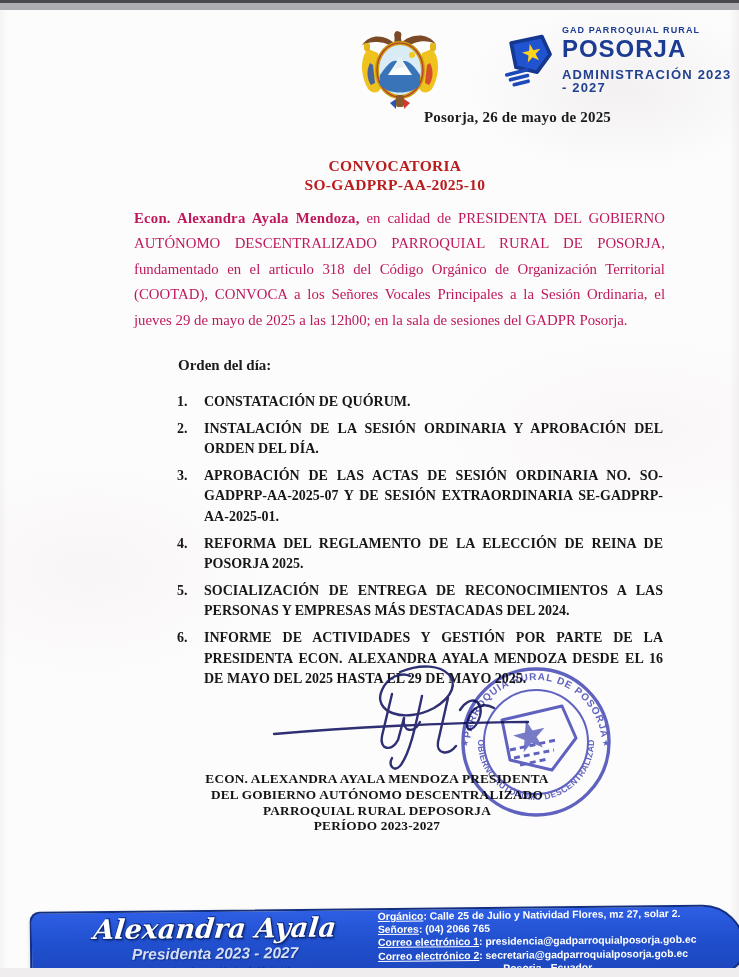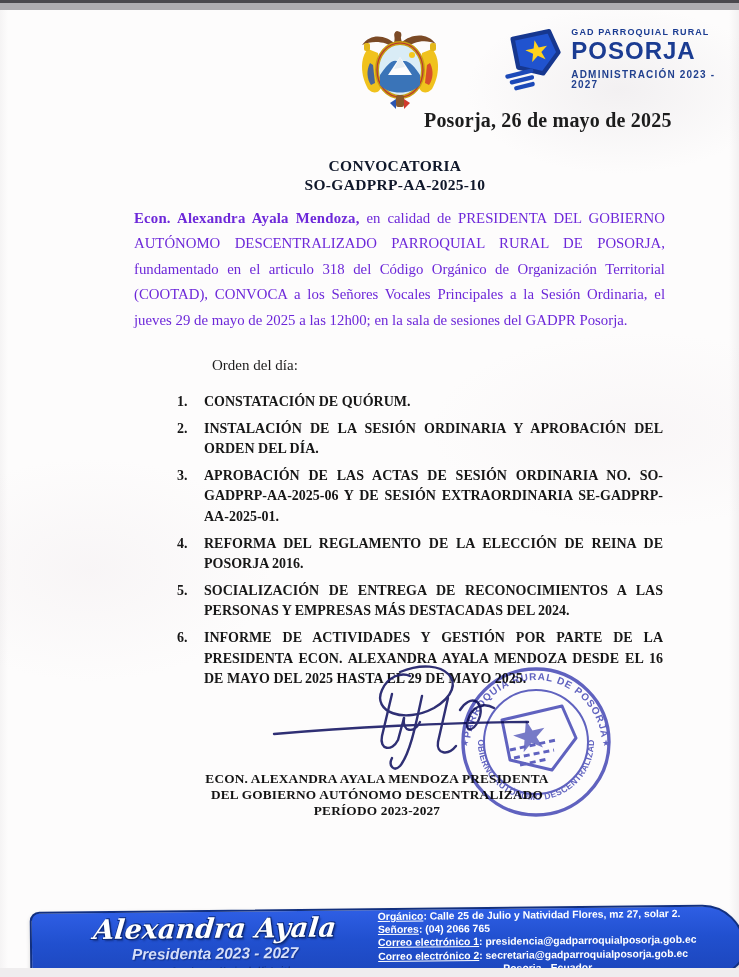--- a/index.html
+++ b/index.html
@@ -15,30 +15,30 @@
       linear-gradient(90deg, rgba(200,196,200,.15) 0, transparent 8px),
       linear-gradient(270deg, rgba(200,196,200,.2) 0, transparent 10px);}
   .bottom-edge{position:absolute;left:0;right:0;bottom:0;height:9px;background:#efedee;}
 
   
   .coa{position:absolute;left:342px;top:13px;}
   .logo{position:absolute;left:503px;top:16px;display:flex;align-items:center;gap:7px;}
   .logo-text{display:flex;flex-direction:column;line-height:1;font-family:"Liberation Sans","DejaVu Sans",sans-serif;color:#1b3c92;}
   .logo-line1{font-size:9px;font-weight:700;letter-spacing:1.1px;margin-bottom:2px;}
   .logo-name{font-size:24px;font-weight:800;letter-spacing:1px;}
-  .logo-line3{font-size:10px;font-weight:700;letter-spacing:1.2px;margin-top:7px;color:#22418f;}
-  .date-line{position:absolute;top:99px;left:424px;font-size:20px;font-weight:700;letter-spacing:.2px;}
-
-  
-  .doc-title{position:absolute;top:147px;left:130px;width:530px;text-align:center;font-weight:700;font-size:15.5px;line-height:18.5px;letter-spacing:.3px;color:#0f172a;}
-  .body-par{position:absolute;top:196px;left:134px;width:531px;margin:0;font-size:14.8px;line-height:25.4px;text-align:justify;color:#6d28d9;}
+  .logo-line3{font-size:13px;font-weight:700;letter-spacing:1.2px;margin-top:7px;color:#22418f;}
+  .date-line{position:absolute;top:99px;left:424px;font-size:15px;font-weight:700;letter-spacing:.2px;}
+
+  
+  .doc-title{position:absolute;top:147px;left:130px;width:530px;text-align:center;font-weight:700;font-size:15.5px;line-height:18.5px;letter-spacing:.3px;color:#b91c1c;}
+  .body-par{position:absolute;top:196px;left:134px;width:531px;margin:0;font-size:14.8px;line-height:25.4px;text-align:justify;color:#be185d;}
   .body-par b{letter-spacing:.2px;}
 
   
-  .agenda-heading{position:absolute;top:347px;left:178px;font-size:15px;font-weight:400;margin-left:34px;}
+  .agenda-heading{position:absolute;top:347px;left:178px;font-size:15px;font-weight:700;}
   .agenda{position:absolute;top:382px;left:177px;width:486px;}
   .agenda-item{display:flex;margin-bottom:6px;font-weight:700;font-size:14px;line-height:20.6px;color:#171717;}
   .agenda-num{flex:0 0 27px;}
   .agenda-text{flex:1;text-align:justify;}
 
   
   .sig-ink{position:absolute;left:252px;top:652px;z-index:2;}
   .stamp{position:absolute;left:458px;top:654px;z-index:3;mix-blend-mode:multiply;opacity:.92;}
   .sig-block{position:absolute;top:761px;left:182px;width:390px;z-index:1;text-align:center;
              font-weight:700;font-size:13.3px;line-height:15.8px;color:#141414;letter-spacing:.2px;}
@@ -121,25 +121,25 @@
       <div class="agenda-item">
         <span class="agenda-num">1.</span>
         <span class="agenda-text">CONSTATACIÓN DE QUÓRUM.</span>
       </div>
       <div class="agenda-item">
         <span class="agenda-num">2.</span>
         <span class="agenda-text">INSTALACIÓN DE LA SESIÓN ORDINARIA Y APROBACIÓN DEL ORDEN DEL DÍA.</span>
       </div>
       <div class="agenda-item">
         <span class="agenda-num">3.</span>
-        <span class="agenda-text">APROBACIÓN DE LAS ACTAS DE SESIÓN ORDINARIA NO. SO-GADPRP-AA-2025-06 Y DE SESIÓN EXTRAORDINARIA SE-GADPRP-AA-2025-01.</span>
+        <span class="agenda-text">APROBACIÓN DE LAS ACTAS DE SESIÓN ORDINARIA NO. SO-GADPRP-AA-2025-07 Y DE SESIÓN EXTRAORDINARIA SE-GADPRP-AA-2025-01.</span>
       </div>
       <div class="agenda-item">
         <span class="agenda-num">4.</span>
-        <span class="agenda-text">REFORMA DEL REGLAMENTO DE LA ELECCIÓN DE REINA DE POSORJA 2016.</span>
+        <span class="agenda-text">REFORMA DEL REGLAMENTO DE LA ELECCIÓN DE REINA DE POSORJA 2025.</span>
       </div>
       <div class="agenda-item">
         <span class="agenda-num">5.</span>
         <span class="agenda-text">SOCIALIZACIÓN DE ENTREGA DE RECONOCIMIENTOS A LAS PERSONAS Y EMPRESAS MÁS DESTACADAS DEL 2024.</span>
       </div>
       <div class="agenda-item">
         <span class="agenda-num">6.</span>
         <span class="agenda-text">INFORME DE ACTIVIDADES Y GESTIÓN POR PARTE DE LA PRESIDENTA ECON. ALEXANDRA AYALA MENDOZA DESDE EL 16 DE MAYO DEL 2025 HASTA EL 29  DE MAYO 2025.</span>
       </div>
     </div>
@@ -175,20 +175,21 @@
       <text font-size="8.6" font-weight="bold" fill="#5356bd" letter-spacing=".4" font-family="'Liberation Sans',sans-serif">
         <textPath href="#arcBottom" startOffset="50%" text-anchor="middle">GOBIERNO AUTÓNOMO DESCENTRALIZADO</textPath>
       </text>
       <text x="3" y="82" font-size="9" fill="#5356bd" font-family="'DejaVu Sans',sans-serif">★</text>
       <text x="144" y="82" font-size="9" fill="#5356bd" font-family="'DejaVu Sans',sans-serif">★</text>
     </svg>
 
     <div class="sig-block">
       <div>ECON. ALEXANDRA AYALA MENDOZA PRESIDENTA</div>
       <div>DEL GOBIERNO AUTÓNOMO DESCENTRALIZADO</div>
+      <div>PARROQUIAL RURAL DEPOSORJA</div>
       <div>PERÍODO 2023-2027</div>
     </div>
 
     <div class="banner">
       <div class="banner-left">
         <div class="sig-name">Alexandra Ayala</div>
         <div class="sig-role">Presidenta 2023 - 2027</div>
         <div class="sig-tag">¡Juntos Seguiremos Haciendo Historia!</div>
       </div>
       <div class="banner-right">

